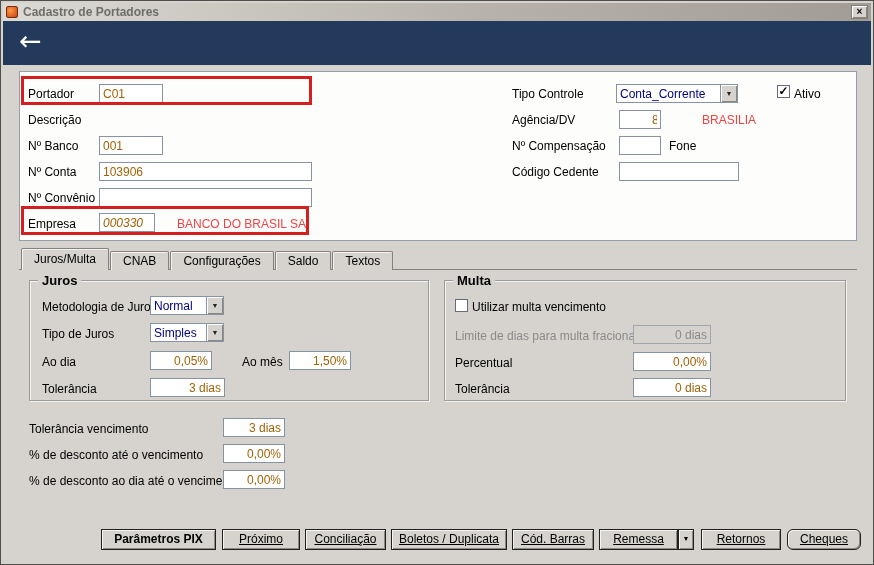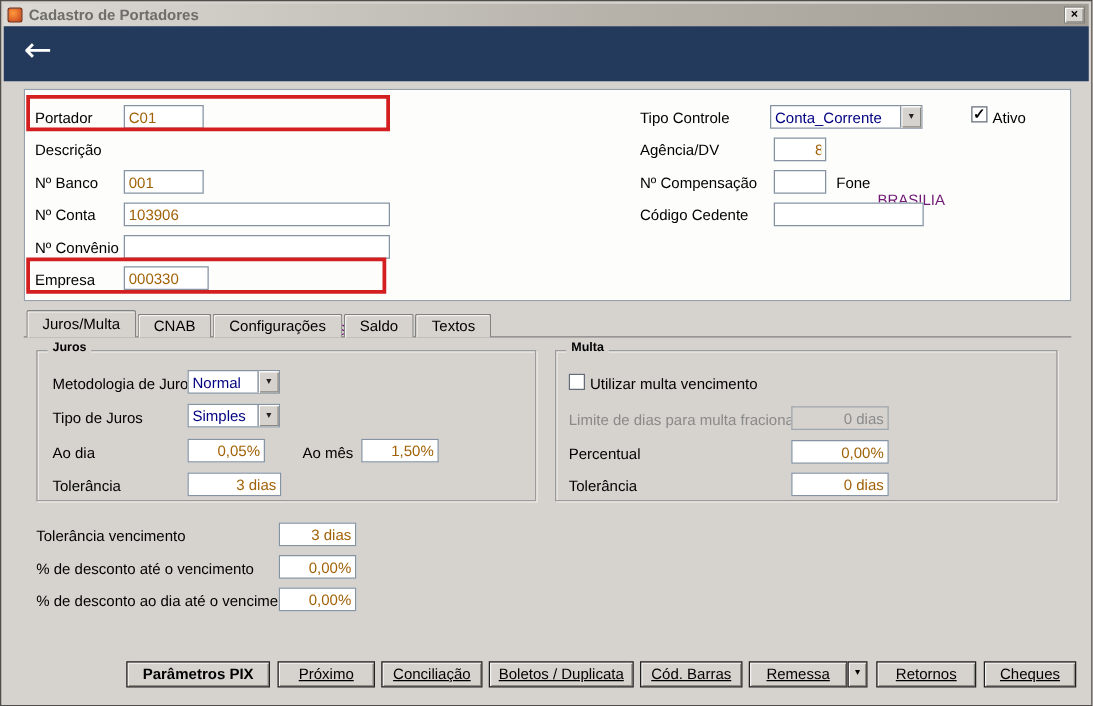--- a/index.html
+++ b/index.html
@@ -25,21 +25,21 @@
   .navyhdr { position: absolute; left: 2px; top: 20px; width: 868px; height: 44px;
              background: #233a5c; }
   .backbtn { position: absolute; left: 16px; top: 3px; color: #ffffff; font-size: 27px;
              line-height: 34px; cursor: pointer; font-family: "DejaVu Sans", sans-serif; }
 
   
   .panel { position: absolute; left: 18px; top: 70px; width: 838px; height: 170px;
            background: #fdfdfc; border: 1px solid #96a0ab; }
 
   .lbl { position: absolute; font-size: 12px; color: #000; white-space: nowrap; }
-  .lbl.blue { color: #701a75; margin-top: 40px; }
+  .lbl.blue { color: #ef4444; }
   .lbl.gray { color: #8a8a8a; }
   .lbl.italic { }
 
   .field { position: absolute; height: 19px; background: #fff; border: 1px solid #8593a2;
            font-family: "Liberation Sans", sans-serif; font-size: 12px; color: #a16207;
            padding: 0 3px; }
   .field.num { text-align: right; }
   .field.disabled { background: #d6d3ce; color: #8a8a8a; border-color: #a0a6ad; }
 
   .dd { position: absolute; height: 19px; background: #fff; border: 1px solid #8593a2;
@@ -67,21 +67,21 @@
          border-radius: 2px 2px 0 0; box-shadow: inset 1px 1px 0 #f4f2ee;
          margin-right: 1px; cursor: pointer; white-space: nowrap; }
   .tab.active { height: 22px; line-height: 21px; }
   .tabline { position: absolute; left: 18px; top: 268px; width: 838px; height: 1px;
              background: #828282; z-index: 1; }
 
   
   .gb { position: absolute; border: 1px solid #9b9b9b;
         box-shadow: inset 1px 1px 0 rgba(255,255,255,.7), 1px 1px 0 #f4f2ee; }
   .gb .legend { position: absolute; top: -8px; left: 8px; background: #d6d3ce;
-                padding: 0 4px; font-size: 10px; font-weight: bold; color: #000; }
+                padding: 0 4px; font-size: 13px; font-weight: bold; color: #000; }
 
   
   .wbtn { position: absolute; top: 528px; height: 21px; background: #d6d3ce;
           border: 1px solid #202020;
           box-shadow: inset 1px 1px 0 #f6f4f0, inset -1px -1px 0 #8d8a82;
           font-size: 12px; color: #000; text-align: center; line-height: 19px;
           cursor: pointer; white-space: nowrap; overflow: hidden; }
   .wbtn .u { text-decoration: underline; }
   .wbtn.arrow { font-size: 7px; line-height: 18px; }
   .wbtn.arrow::after { content: "▼"; }
@@ -111,21 +111,21 @@
     <span class="lbl" style="left:8px;top:67px;">Nº Banco</span>
     <input class="field" style="left: 79px; top: 64px; width: 64px;" value="001">
 
     <span class="lbl" style="left:8px;top:93px;">Nº Conta</span>
     <input class="field" style="left: 79px; top: 90px; width: 213px;" value="103906">
 
     <span class="lbl" style="left:8px;top:119px;">Nº Convênio</span>
     <input class="field" style="left: 79px; top: 116px; width: 213px;" value="">
 
     <span class="lbl" style="left:8px;top:145px;">Empresa</span>
-    <input class="field" style="left: 79px; top: 141px; width: 68px;" value="000330">
+    <input class="field" style="left: 79px; top: 141px; width: 56px; font-style: italic;" value="000330">
     <span class="lbl blue" style="left:157px;top:145px;">BANCO DO BRASIL SA</span>
 
     <span class="lbl" style="left:492px;top:15px;">Tipo Controle</span>
     <div class="dd" style="left:596px;top:12px;width:122px;">
       <span class="ddtxt">Conta_Corrente</span>
       <span class="ddbtn"></span>
     </div>
     <span class="cb checked" style="left:757px;top:13px;"></span>
     <span class="lbl" style="left:774px;top:15px;">Ativo</span>
 
@@ -217,17 +217,17 @@
   <div class="wbtn" style="left:511px;width:82px;">
     <span class="u">Cód. Barras</span>
   </div>
   <div class="wbtn" style="left:598px;width:79px;">
     <span class="u">Remessa</span>
   </div>
   <div class="wbtn arrow" style="left:677px;width:16px;"></div>
   <div class="wbtn" style="left:700px;width:80px;">
     <span class="u">Retornos</span>
   </div>
-  <div class="wbtn" style="left:786px;width:74px;">
+  <div class="wbtn" style="left:786px;width:74px;border-radius:6px;">
     <span class="u">Cheques</span>
   </div>
 
 </div>
 
 </body></html>

